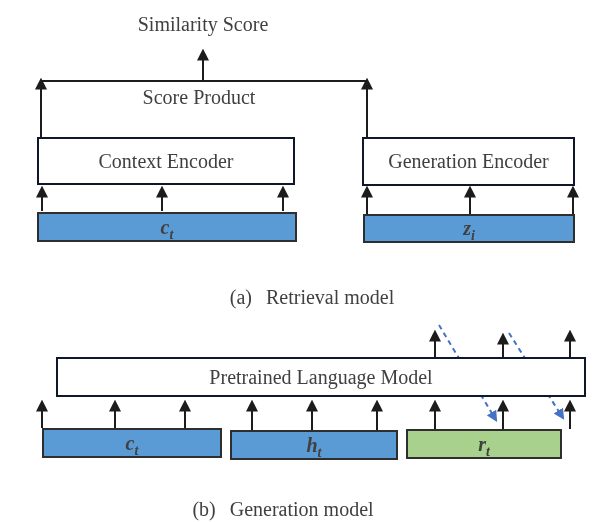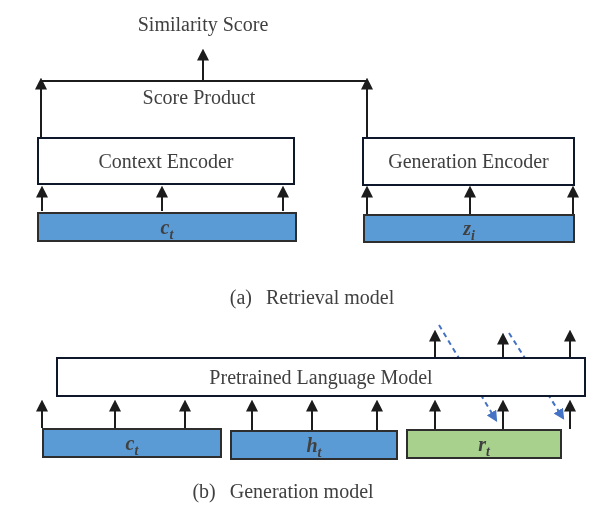--- a/index.html
+++ b/index.html
@@ -111,17 +111,17 @@
   </div>
 
   <div class="token-box fill-blue" style="left:230px;top:430px;width:168px;height:30px;">
     <span class="math"><span>h</span><sub>t</sub></span>
   </div>
 
   <div class="token-box fill-green" style="left:406px;top:429px;width:156px;height:30px;">
     <span class="math"><span>r</span><sub>t</sub></span>
   </div>
 
-  <div class="caption" style="left:133px;top:480px;width:300px;">
+  <div class="caption" style="left:133px;top:498px;width:300px;">
     <span class="idx">(b)</span><span>Generation model</span>
   </div>
 
 </div>
 
 </body></html>

